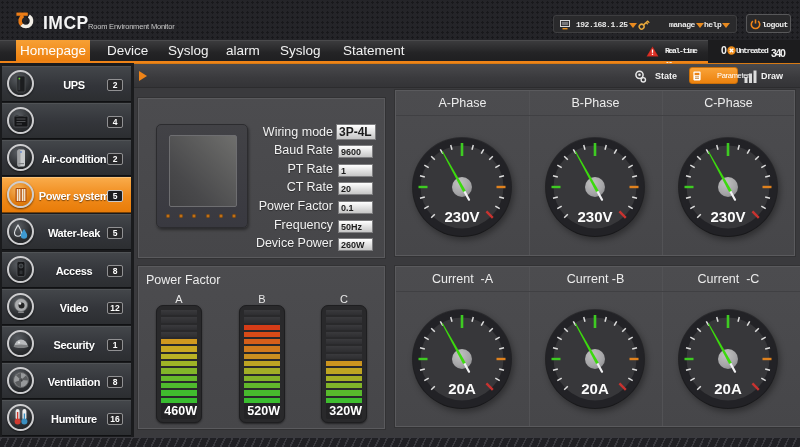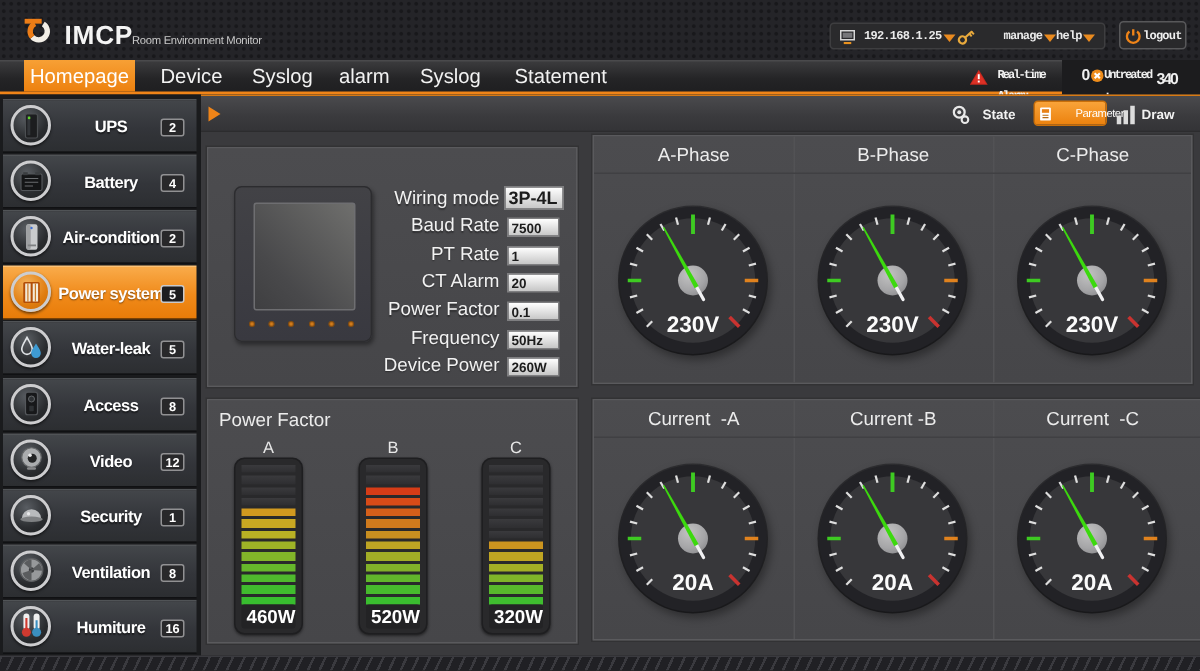--- a/index.html
+++ b/index.html
@@ -151,21 +151,20 @@
 <span class="ic">
           <svg width="20" height="20" viewBox="0 0 20 20">
             <rect x="3" y="5" width="14" height="11" rx="1" fill="#141517" stroke="#53565a" stroke-width="0.8"></rect>
             <rect x="4.5" y="3.8" width="3" height="2" fill="#3a3d40"></rect>
             <rect x="12.5" y="3.8" width="3" height="2" fill="#3a3d40"></rect>
             <line x1="5.5" y1="8" x2="14.5" y2="8" stroke="#6a6d70" stroke-width="0.7"></line>
             <line x1="5.5" y1="10.5" x2="14.5" y2="10.5" stroke="#6a6d70" stroke-width="0.7"></line>
             <line x1="5.5" y1="13" x2="11" y2="13" stroke="#6a6d70" stroke-width="0.7"></line>
           </svg>
         </span>
-        <span class="lb">Battery</span>
         <span class="bdg">4</span>
       </div>
       <div class="itm" style="top:77.2px">
 <span class="ic">
           <svg width="20" height="20" viewBox="0 0 20 20">
             <rect x="6.5" y="1.5" width="7.5" height="17" rx="1.5" fill="#c9cbcd"></rect>
             <rect x="6.5" y="1.5" width="3" height="17" rx="1.5" fill="#9fa1a3"></rect>
             <circle cx="10" cy="4" r="0.8" fill="#3d6fd6"></circle>
             <rect x="7.5" y="15" width="5.5" height="1.2" fill="#7f8183"></rect>
           </svg>
@@ -293,28 +292,28 @@
           <span class="dot" style="left:48.6px"></span>
           <span class="dot" style="left:61.8px"></span>
           <span class="dot" style="left:75.0px"></span>
         </div>
 <div class="prow" style="top:25.5px">
           <span class="plab">Wiring mode</span>
           <span class="vbox big">3P-4L</span>
         </div>
         <div class="prow" style="top:44.1px">
           <span class="plab">Baud Rate</span>
-          <span class="vbox">7500</span>
+          <span class="vbox">9600</span>
         </div>
         <div class="prow" style="top:62.7px">
           <span class="plab">PT Rate</span>
           <span class="vbox">1</span>
         </div>
         <div class="prow" style="top:81.3px">
-          <span class="plab">CT Alarm</span>
+          <span class="plab">CT Rate</span>
           <span class="vbox">20</span>
         </div>
         <div class="prow" style="top:99.9px">
           <span class="plab">Power Factor</span>
           <span class="vbox">0.1</span>
         </div>
         <div class="prow" style="top:118.5px">
           <span class="plab">Frequency</span>
           <span class="vbox">50Hz</span>
         </div>

